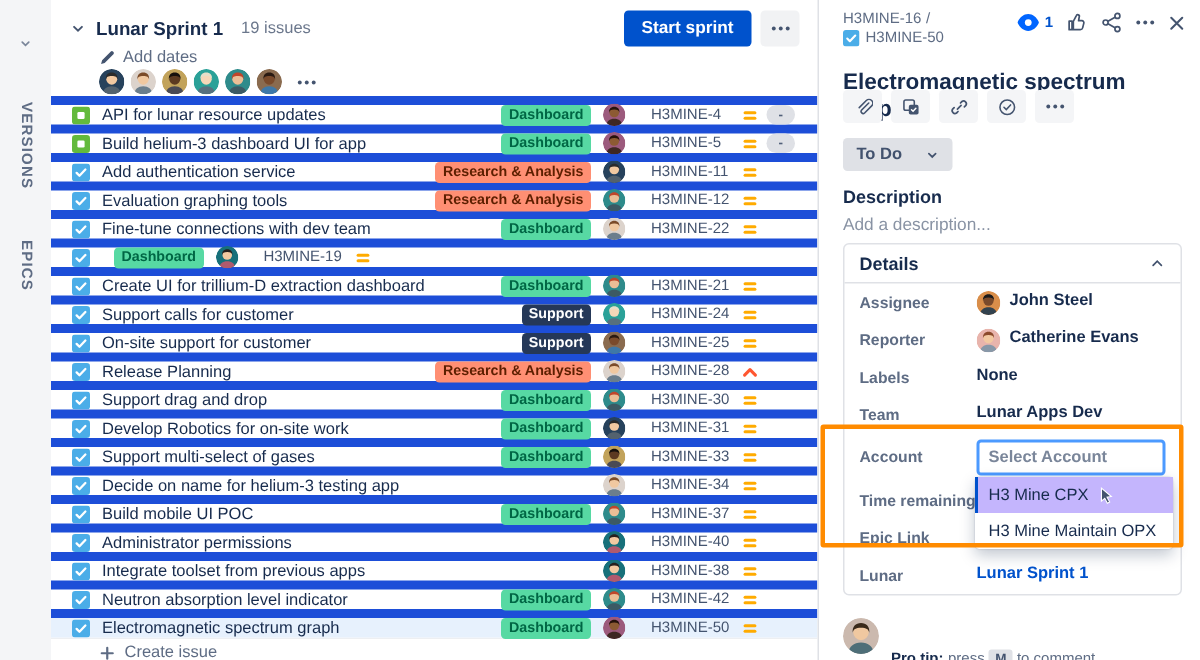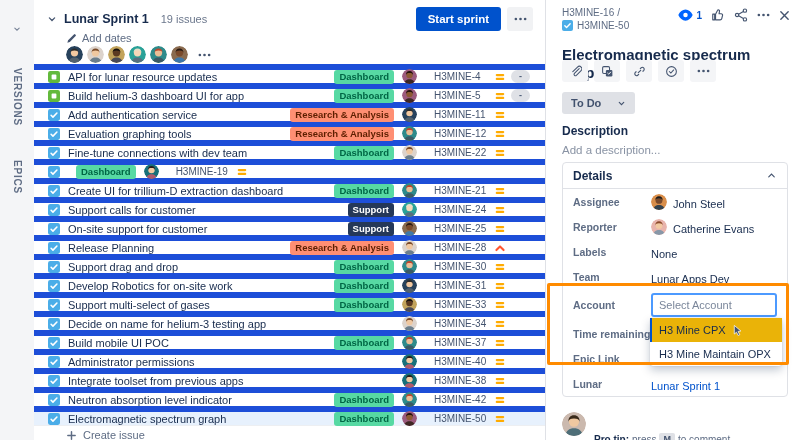--- a/index.html
+++ b/index.html
@@ -68,32 +68,32 @@
   .desc-ph { position:absolute; top:144px; left:16px; font-size:11.5px; color:#8993A4; cursor:text; }
 
   .details-card { position:absolute; top:162px; left:16px; right:12px; border:1px solid #DFE1E6;
                   border-radius:4px; background:#fff; }
   .card-head { height:26px; display:flex; align-items:center; justify-content:space-between;
                padding:0 10px; border-bottom:1px solid #DFE1E6; cursor:pointer; }
   .card-head b { font-size:12px; }
   .frow { display:grid; grid-template-columns:78px 1fr; align-items:center; min-height:25px; padding:0 10px; }
   .frow.tall { min-height:32px; }
   .flabel { font-size:10.5px; font-weight:700; color:#5E6C84; }
-  .fvalue { font-size:11px; color:#172B4D; display:flex; align-items:flex-end; gap:6px; min-height:16px; }
+  .fvalue { font-size:11px; color:#172B4D; display:flex; align-items:flex-start; gap:6px; min-height:16px;font-weight:bold; }
   .fvalue.link { color:#0052CC; cursor:pointer; }
   .fvalue .uav { width:16px; height:16px; border-radius:50%; overflow:hidden; display:flex; flex:none; }
   .account-input { width:100%; height:24px; border:2px solid #4C9AFF; border-radius:3px; font:inherit;
                    font-size:11px; padding:0 6px; color:#172B4D; outline:none; }
   ::placeholder { color:#7A869A; opacity:1; }
 
   .dd { position:absolute; top:318px; left:104px; width:132px; background:#fff; border-radius:3px;
         box-shadow:0 4px 10px rgba(9,30,66,.25), 0 0 1px rgba(9,30,66,.31); z-index:30; }
   .dd-opt { height:24px; display:flex; align-items:center; padding:0 9px; font-size:11px;
             color:#172B4D; cursor:pointer; gap:6px; }
-  .dd-opt.active { background:#eab308; box-shadow:inset 2px 0 0 #0052CC; }
+  .dd-opt.active { background:#c4b5fd; box-shadow:inset 2px 0 0 #0052CC; }
 
   .orange { position:absolute; top:283px; left:1px; width:242px; height:82px; border:3px solid #FF8B00;
             border-radius:2px; z-index:40; pointer-events:none; }
 
   .comment-row { position:absolute; top:412px; left:16px; right:12px; display:flex; gap:8px; align-items:flex-start;flex-direction:column; }
   .comment-av { width:24px; height:24px; border-radius:50%; overflow:hidden; flex:none; display:flex; }
   .comment-input { flex:1; height:30px; border:1px solid #C1C7D0; border-radius:3px; font:inherit;
                    font-size:11px; padding:0 10px; color:#172B4D; }
   .pro-tip { position:absolute; top:433px; left:48px; font-size:10px; color:#5E6C84;
              display:flex; align-items:center; gap:3px; white-space:nowrap; }

